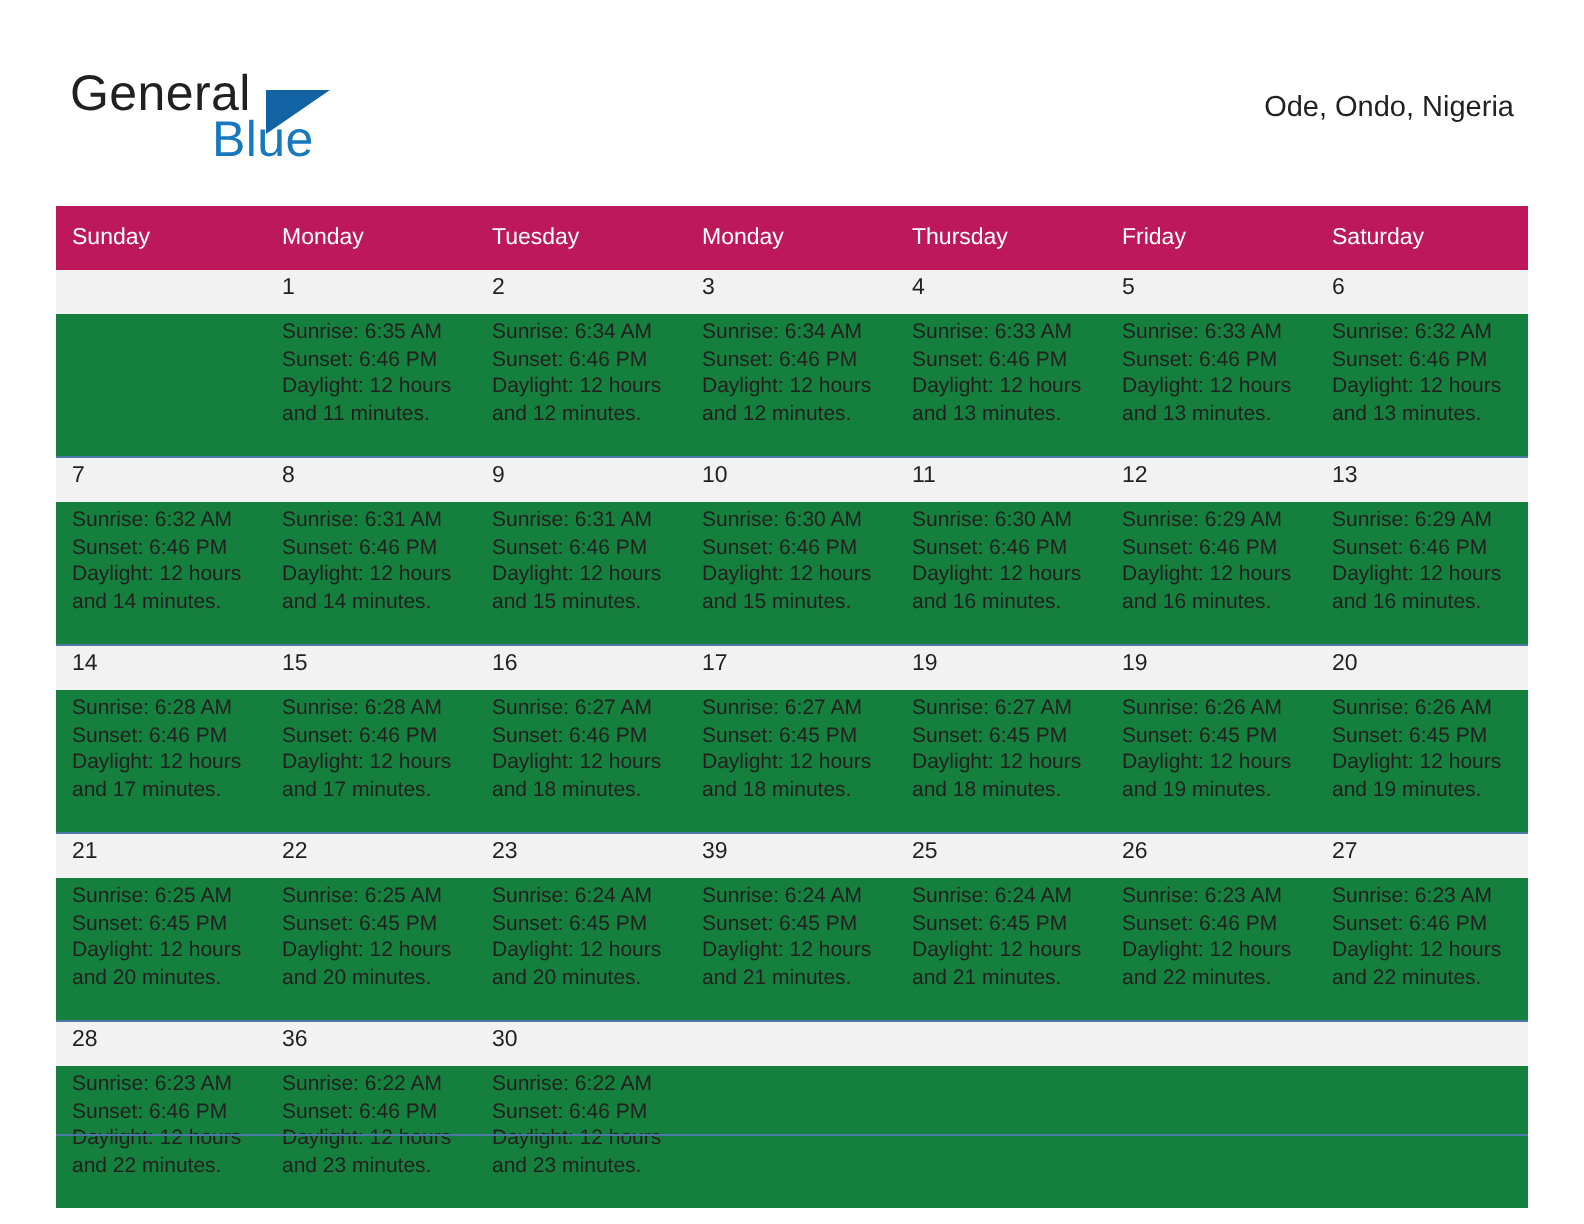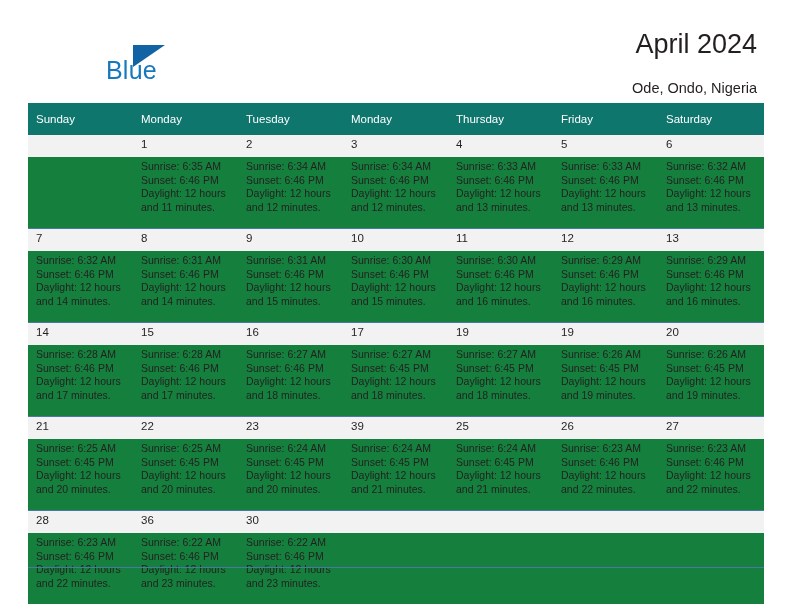--- a/index.html
+++ b/index.html
@@ -91,21 +91,21 @@
   .calendar {
     position: absolute;
     left: 28px;
     top: 103px;
     width: 736px;
     border-collapse: collapse;
     table-layout: fixed;
   }
 
   .dow-row th {
-    background: #0f766e;
+    background: #be185d;
     color: #ffffff;
     font-size: 11.5px;
     font-weight: normal;
     text-align: left;
     padding: 6px 0 6px 8px;
     height: 20px;
     border: none;
   }
 
   .week-row {
@@ -149,26 +149,26 @@
   }
 </style>
 </head>
 <body>
 
 <div class="page">
 
   <div class="header">
 
     <div class="logo">
+      <span class="logo-general">General</span>
       <span class="logo-triangle"></span>
       <span class="logo-blue">Blue</span>
     </div>
 
     <div class="title-block">
-      <div class="cal-title">April 2024</div>
       <div class="cal-subtitle">Ode, Ondo, Nigeria</div>
     </div>
 
   </div>
 
   <table class="calendar">
     <colgroup>
       <col style="width:105px">
         <col style="width:105px">
         <col style="width:105px">

